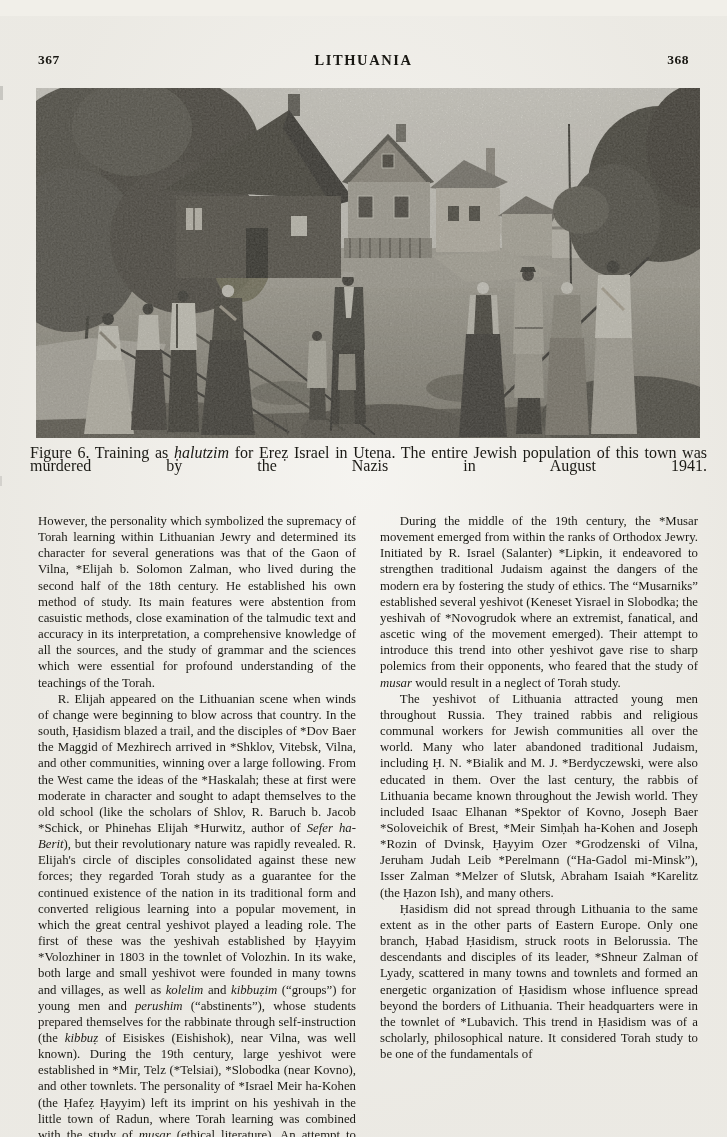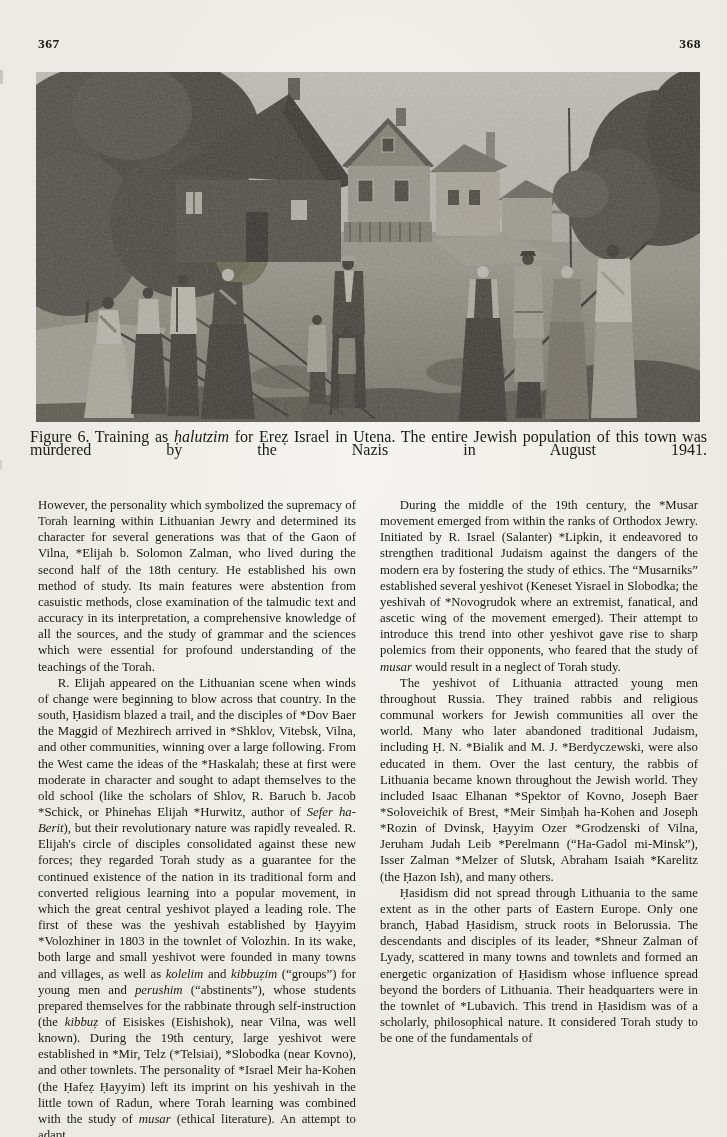--- a/index.html
+++ b/index.html
@@ -8,25 +8,26 @@
     background:#f1efe9;
     font-family:"Liberation Serif","DejaVu Serif",serif;
     color:#181712;
     position:relative;
     overflow:hidden;
   }
   .page{position:absolute;inset:0;
     background:
       radial-gradient(ellipse at 50% 40%, rgba(255,255,255,0.35), rgba(0,0,0,0.02) 70%),
       #f0eee8;
+    margin-top: 16px;
   }
   
   .pagenum{position:absolute;top:36px;font-weight:bold;font-size:13.5px;letter-spacing:0.5px;}
   .pagenum.left{left:38px;}
-  .pagenum.right{right:26px;}
+  .pagenum.right{right:38px;}
   .running-title{
     position:absolute;top:36px;left:0;width:727px;text-align:center;
     font-weight:bold;font-size:14.5px;letter-spacing:1.6px;
   }
   
   .photo{
     position:absolute;left:36px;top:72px;width:664px;height:350px;
     background:#d8d5cd;
   }
   .photo svg{display:block;}
@@ -52,20 +53,21 @@
   .col i{}
   
   .smudge{position:absolute;background:#2b2a26;opacity:0.55;}
 </style>
 </head>
 <body>
 
 <div class="page">
 
   <div class="pagenum left">367</div>
+  <div class="running-title">LITHUANIA</div>
   <div class="pagenum right">368</div>
 
   <div class="photo" title="Black-and-white photograph: a group of young men, women and two boys standing with long hay rakes in a village field, wooden gabled houses and trees behind them">
     <svg width="664" height="350" viewBox="0 0 664 350" xmlns="http://www.w3.org/2000/svg">
       <defs>
         <linearGradient id="skyg" x1="0" y1="0" x2="0" y2="1">
           <stop offset="0" stop-color="#e3e0d8"></stop>
             <stop offset="1" stop-color="#cfccc4"></stop>
         </linearGradient>
         <linearGradient id="fieldg" x1="0" y1="0" x2="0" y2="1">

